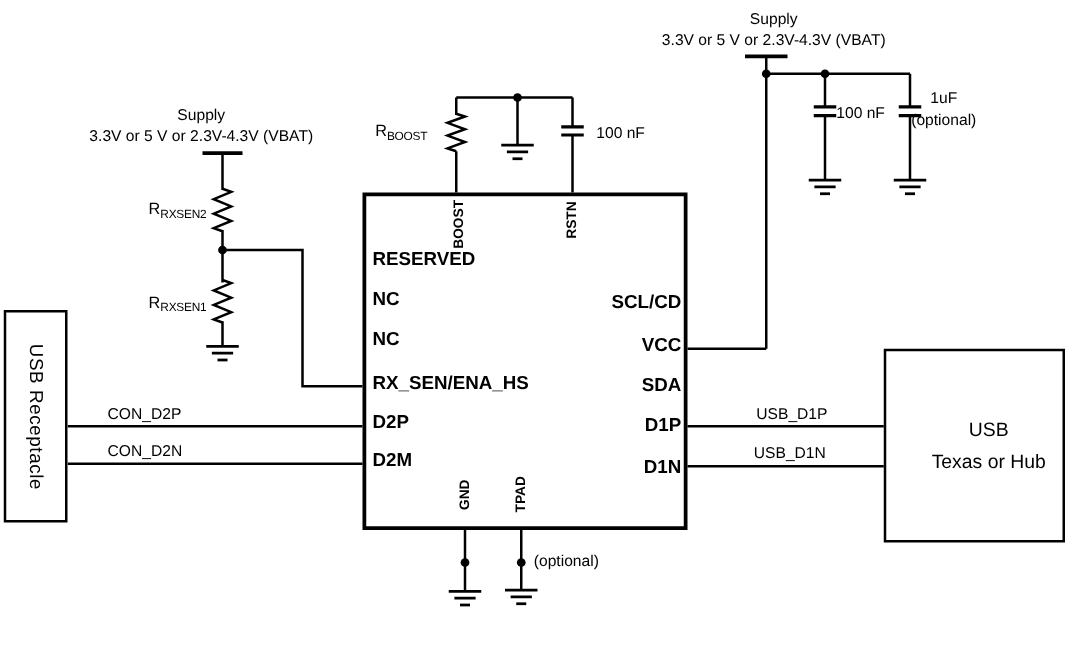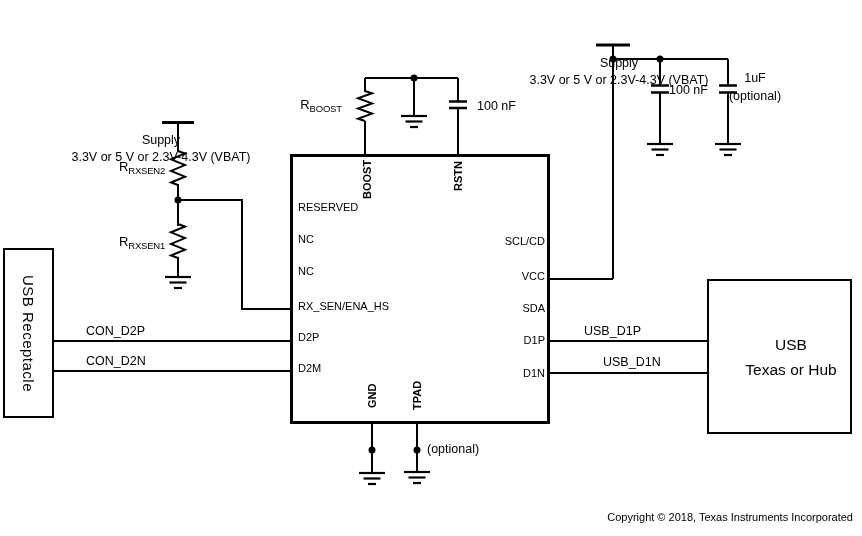--- a/index.html
+++ b/index.html
@@ -3,25 +3,25 @@
 <meta charset="utf-8">
 <style>
   html,body{margin:0;padding:0;background:#fff;}
   #canvas{
     position:relative;width:862px;height:536px;background:#fff;overflow:hidden;
     font-family:"Liberation Sans",sans-serif;color:#000;
   }
   #wires{position:absolute;left:0;top:0;}
   .box{position:absolute;background:#fff;box-sizing:border-box;}
   .lbl{position:absolute;white-space:nowrap;font-size:12.5px;line-height:15px;}
-  .pin{position:absolute;white-space:nowrap;font-size:11px;font-weight:normal;line-height:13px;}
+  .pin{position:absolute;white-space:nowrap;font-size:15px;font-weight:bold;line-height:13px;}
   .pin-r{text-align:left;}
   .rot{position:absolute;white-space:nowrap;font-size:11px;font-weight:bold;line-height:13px;
        transform-origin:0 0;transform:rotate(-90deg);}
-  .supply{position:absolute;text-align:center;font-size:12.5px;line-height:16.5px;margin-top:48px;}
+  .supply{position:absolute;text-align:center;font-size:12.5px;line-height:16.5px;}
   .rlabel{position:absolute;text-align:center;font-size:13px;line-height:16px;}
   .rlabel sub{font-size:9.5px;vertical-align:-3px;letter-spacing:-0.2px;}
   .capnote{position:absolute;text-align:center;font-size:12.5px;line-height:17.5px;}
   .blockbox{display:flex;align-items:center;justify-content:center;}
   .rot90{transform:rotate(90deg);white-space:nowrap;font-size:15px;letter-spacing:0.5px;}
   .hosttext{position:absolute;text-align:center;font-size:15.5px;line-height:25px;}
   .copyright{position:absolute;text-align:right;font-size:11px;}
 </style>
 </head>
 <body>
@@ -127,21 +127,21 @@
 
   <div class="lbl" style="left:477px;top:99px;">100 nF</div>
   <div class="lbl" style="left:669px;top:83px;">100 nF</div>
   <div class="capnote" style="left:719px;top:70px;width:72px;">
     <div>1uF</div>
     <div>(optional)</div>
   </div>
 
   <div class="lbl" style="left:86px;top:324px;">CON_D2P</div>
   <div class="lbl" style="left:86px;top:354px;">CON_D2N</div>
-  <div class="lbl" style="left:584px;top:324px;">USB_D1P</div>
+  <div class="lbl" style="left:605px;top:324px;">USB_D1P</div>
   <div class="lbl" style="left:603px;top:355px;">USB_D1N</div>
 
   <div class="pin" style="left:298px;top:201px;">RESERVED</div>
   <div class="pin" style="left:298px;top:233px;">NC</div>
   <div class="pin" style="left:298px;top:265px;">NC</div>
   <div class="pin" style="left:298px;top:300px;">RX_SEN/ENA_HS</div>
   <div class="pin" style="left:298px;top:331px;">D2P</div>
   <div class="pin" style="left:298px;top:362px;">D2M</div>
 
   <div class="pin pin-r" style="right:317px;top:235px;">SCL/CD</div>
@@ -150,15 +150,14 @@
   <div class="pin pin-r" style="right:317px;top:334px;">D1P</div>
   <div class="pin pin-r" style="right:317px;top:367px;">D1N</div>
 
   <div class="rot" style="left:361px;top:199px;">BOOST</div>
   <div class="rot" style="left:452px;top:191px;">RSTN</div>
   <div class="rot" style="left:366px;top:408px;">GND</div>
   <div class="rot" style="left:411px;top:410px;">TPAD</div>
 
   <div class="lbl" style="left:427px;top:442px;">(optional)</div>
 
-  <div class="copyright" style="left:553px;top:511px;width:300px;">Copyright © 2018, Texas Instruments Incorporated</div>
 
 </div>
 
 </body></html>

